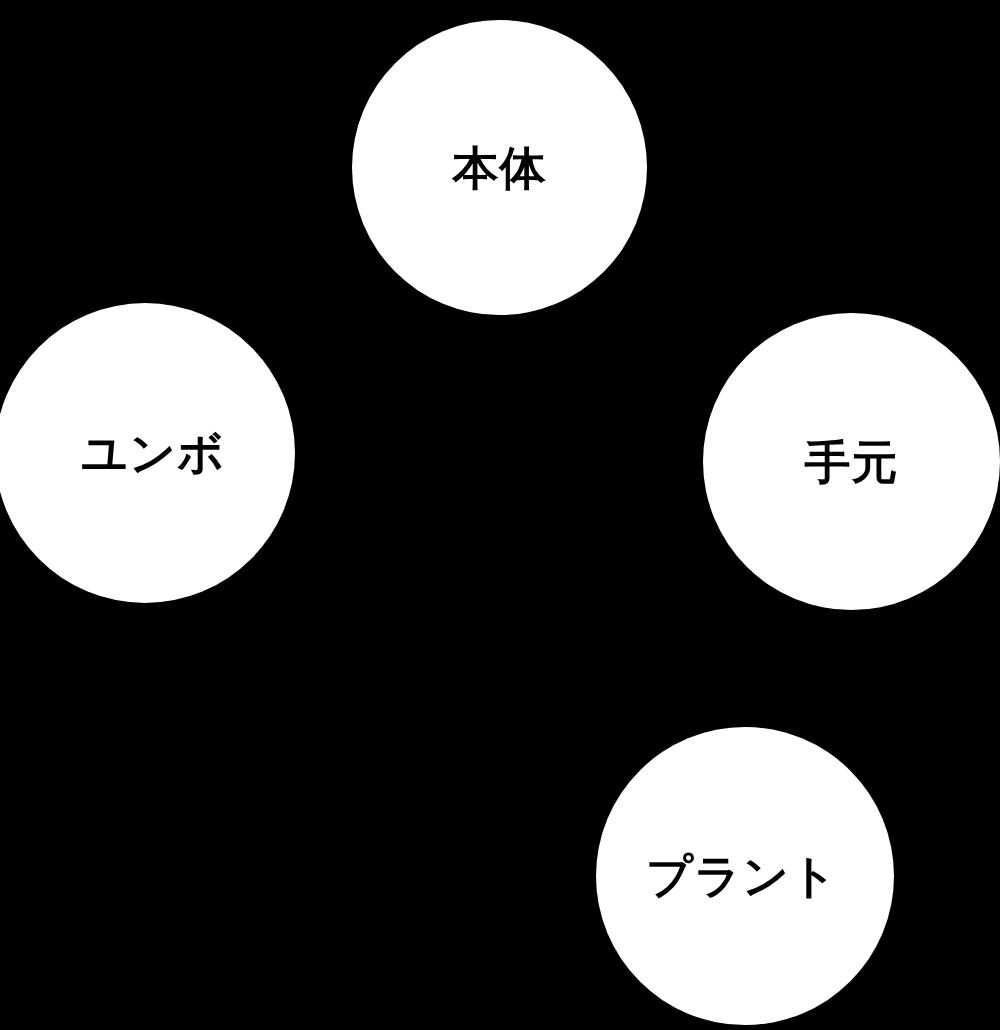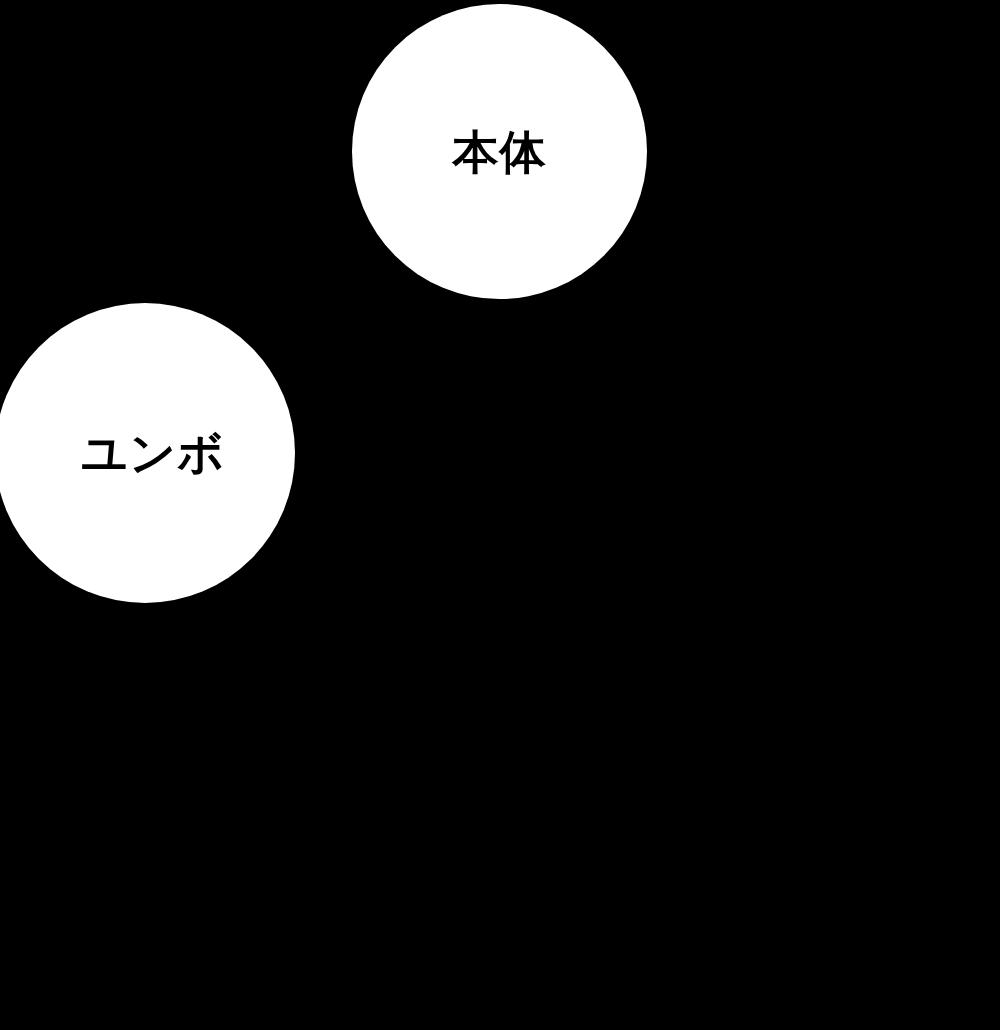--- a/index.html
+++ b/index.html
@@ -32,21 +32,21 @@
     font-weight: bold;
     font-size: 46px;
     line-height: 1;
     letter-spacing: 0.02em;
     white-space: nowrap;
     text-align: center;
     user-select: none;
   }
   
   #node-honntai {
-    left: 352px;  top: 4px;    width: 295px; height: 295px;
+    left: 352px;  top: 20px;    width: 295px; height: 295px;
   }
   #node-yunbo {
     left: -5px;   top: 303px;  width: 300px; height: 300px;
   }
   #node-temoto {
     left: 703px;  top: 313px;  width: 297px; height: 297px;
   }
   #node-yousetsu {
     left: 136px;  top: 727px;  width: 298px; height: 298px;
   }
@@ -63,16 +63,22 @@
 <div id="canvas">
 
   <div class="node" id="node-honntai">
     <span class="node-label">本体</span>
   </div>
 
   <div class="node" id="node-yunbo">
     <span class="node-label">ユンボ</span>
   </div>
 
+  <div class="node" id="node-temoto">
+    <span class="node-label">手元</span>
+  </div>
 
 
+  <div class="node" id="node-plant">
+    <span class="node-label">プラント</span>
+  </div>
 
 </div>
 
 </body></html>

